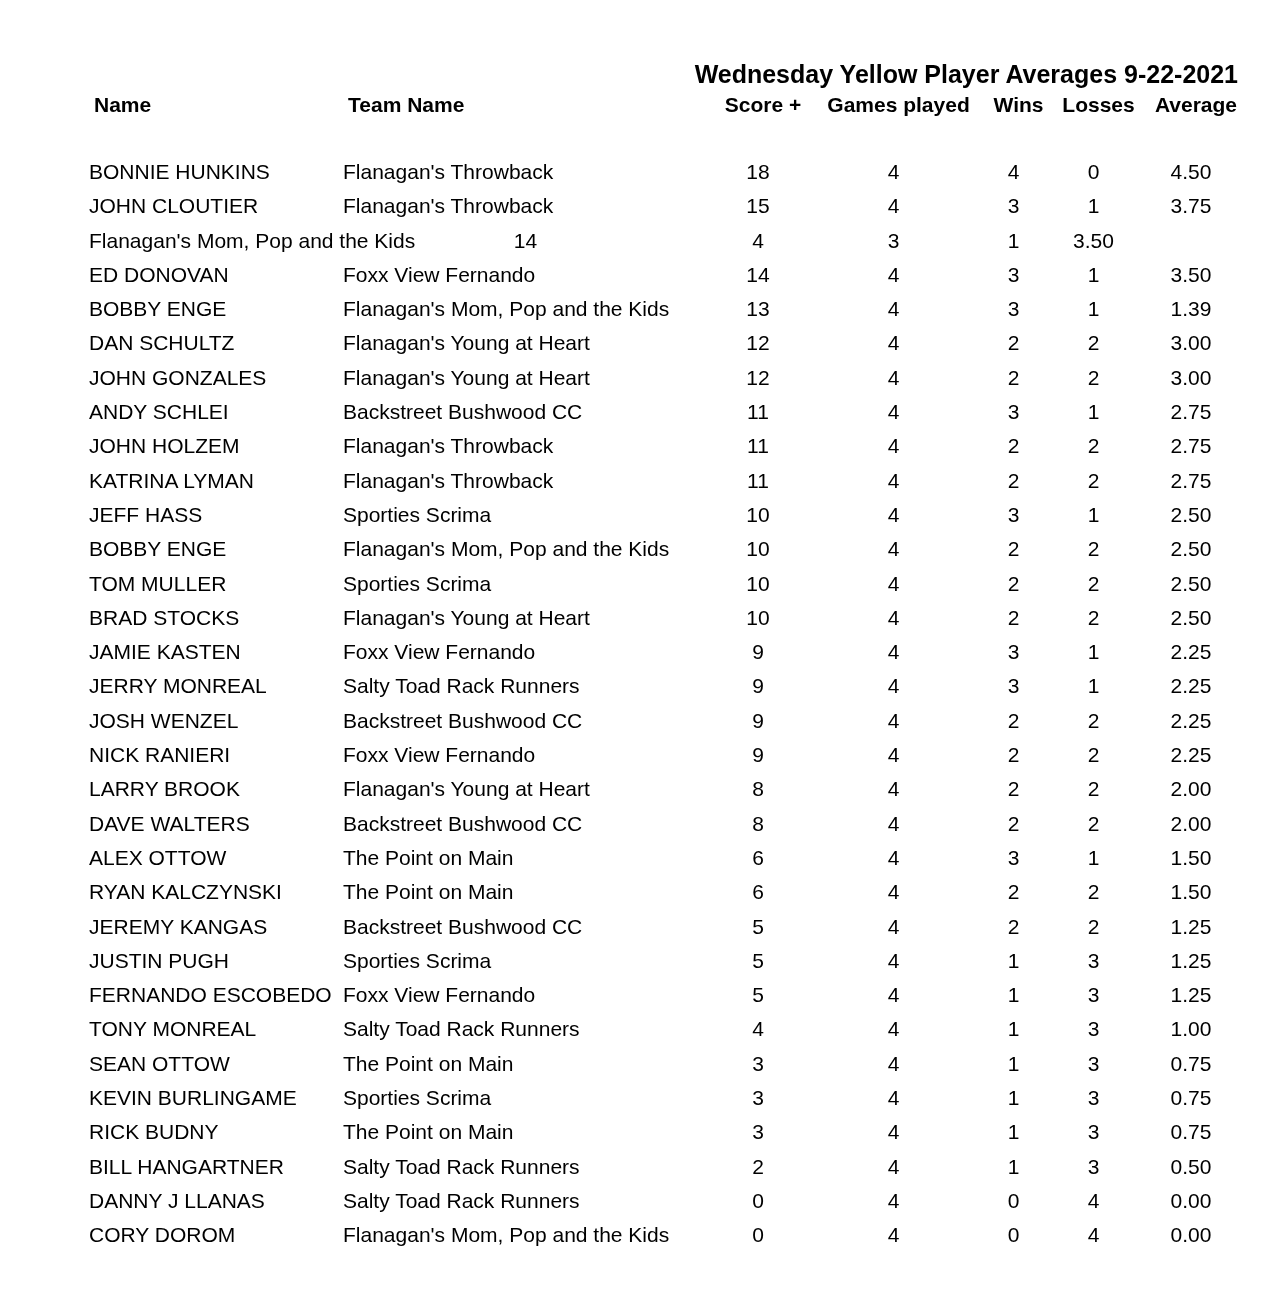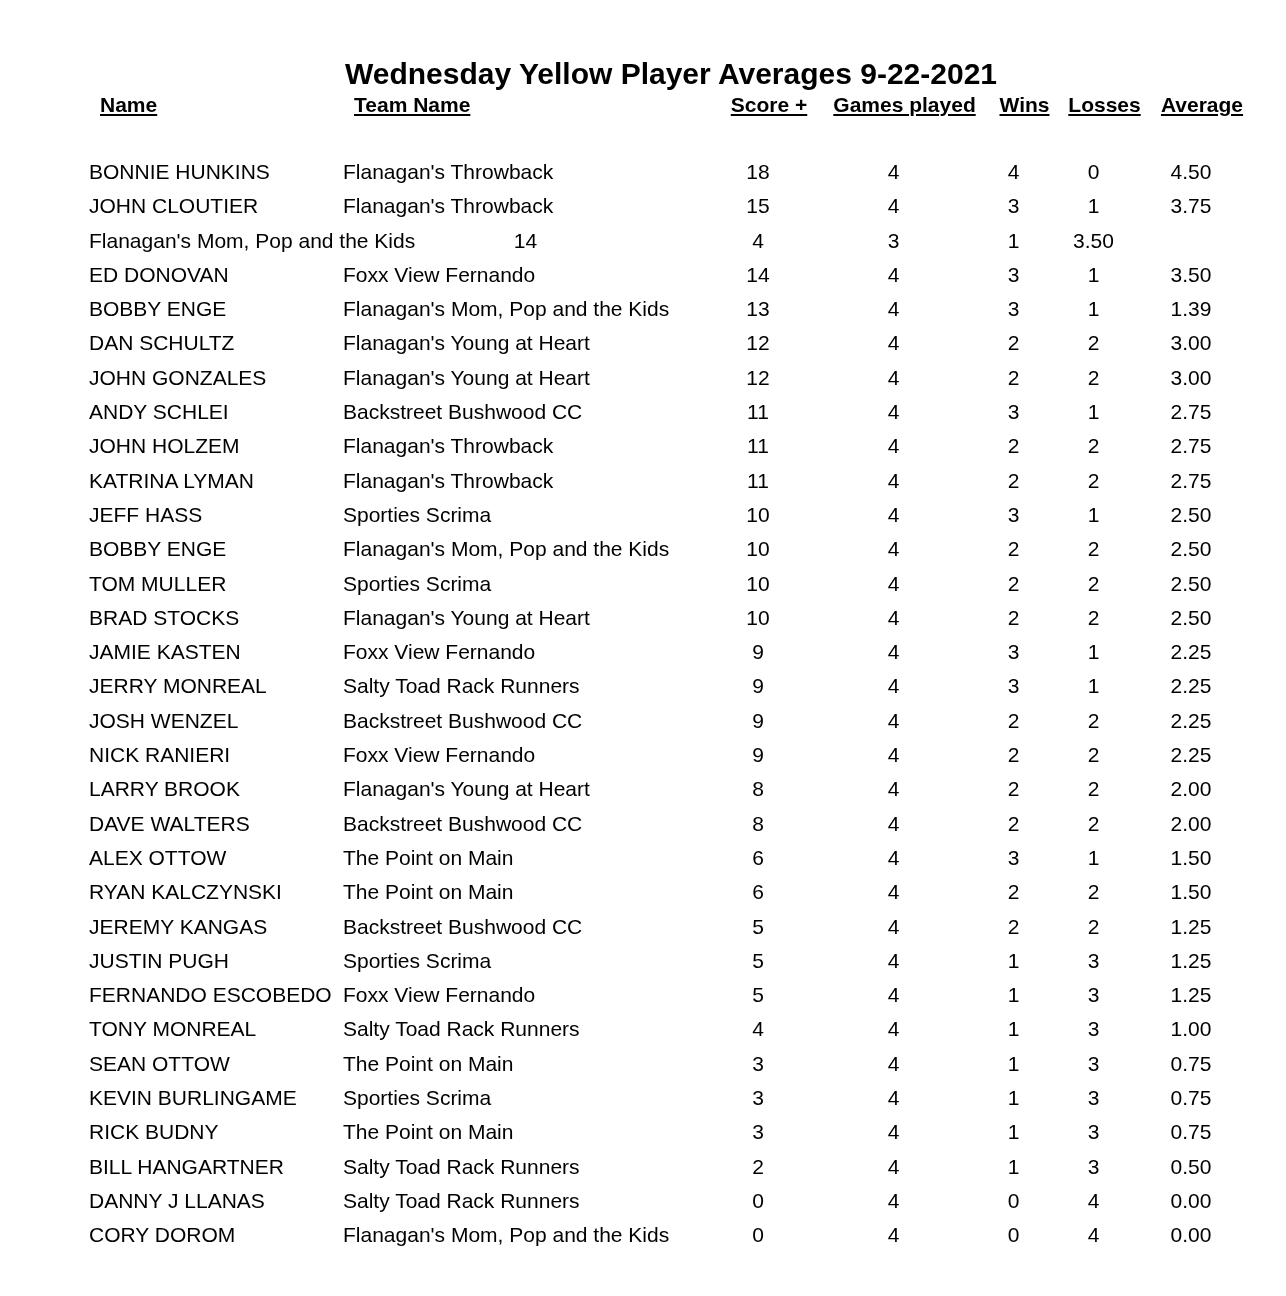--- a/index.html
+++ b/index.html
@@ -16,39 +16,38 @@
     color: #000000;
   }
   .sheet {
     position: absolute;
     left: 84px;
     top: 0;
     width: 1154px;
   }
   .title {
     position: absolute;
-    left: 10px;
+    left: 0;
     top: 59px;
     width: 100%;
-    text-align: center;
-    font-size: 30px;
+    text-align: right;
+    font-size: 25px;
     font-weight: bold;
     line-height: 30px;
     white-space: nowrap;
   }
   .grid {
     display: grid;
     grid-template-columns: 254px 365px 100px 171px 69px 91px 104px;
     width: 1154px;
   }
   .header-row {
     position: absolute;
-    left: 16px;
+    left: 10px;
     top: 88px;
-    text-decoration: underline;
   }
   .body-rows {
     position: absolute;
     left: 5px;
     top: 155px;
   }
   .cell {
     font-size: 21px;
     height: 34.3px;
     line-height: 34.3px;

